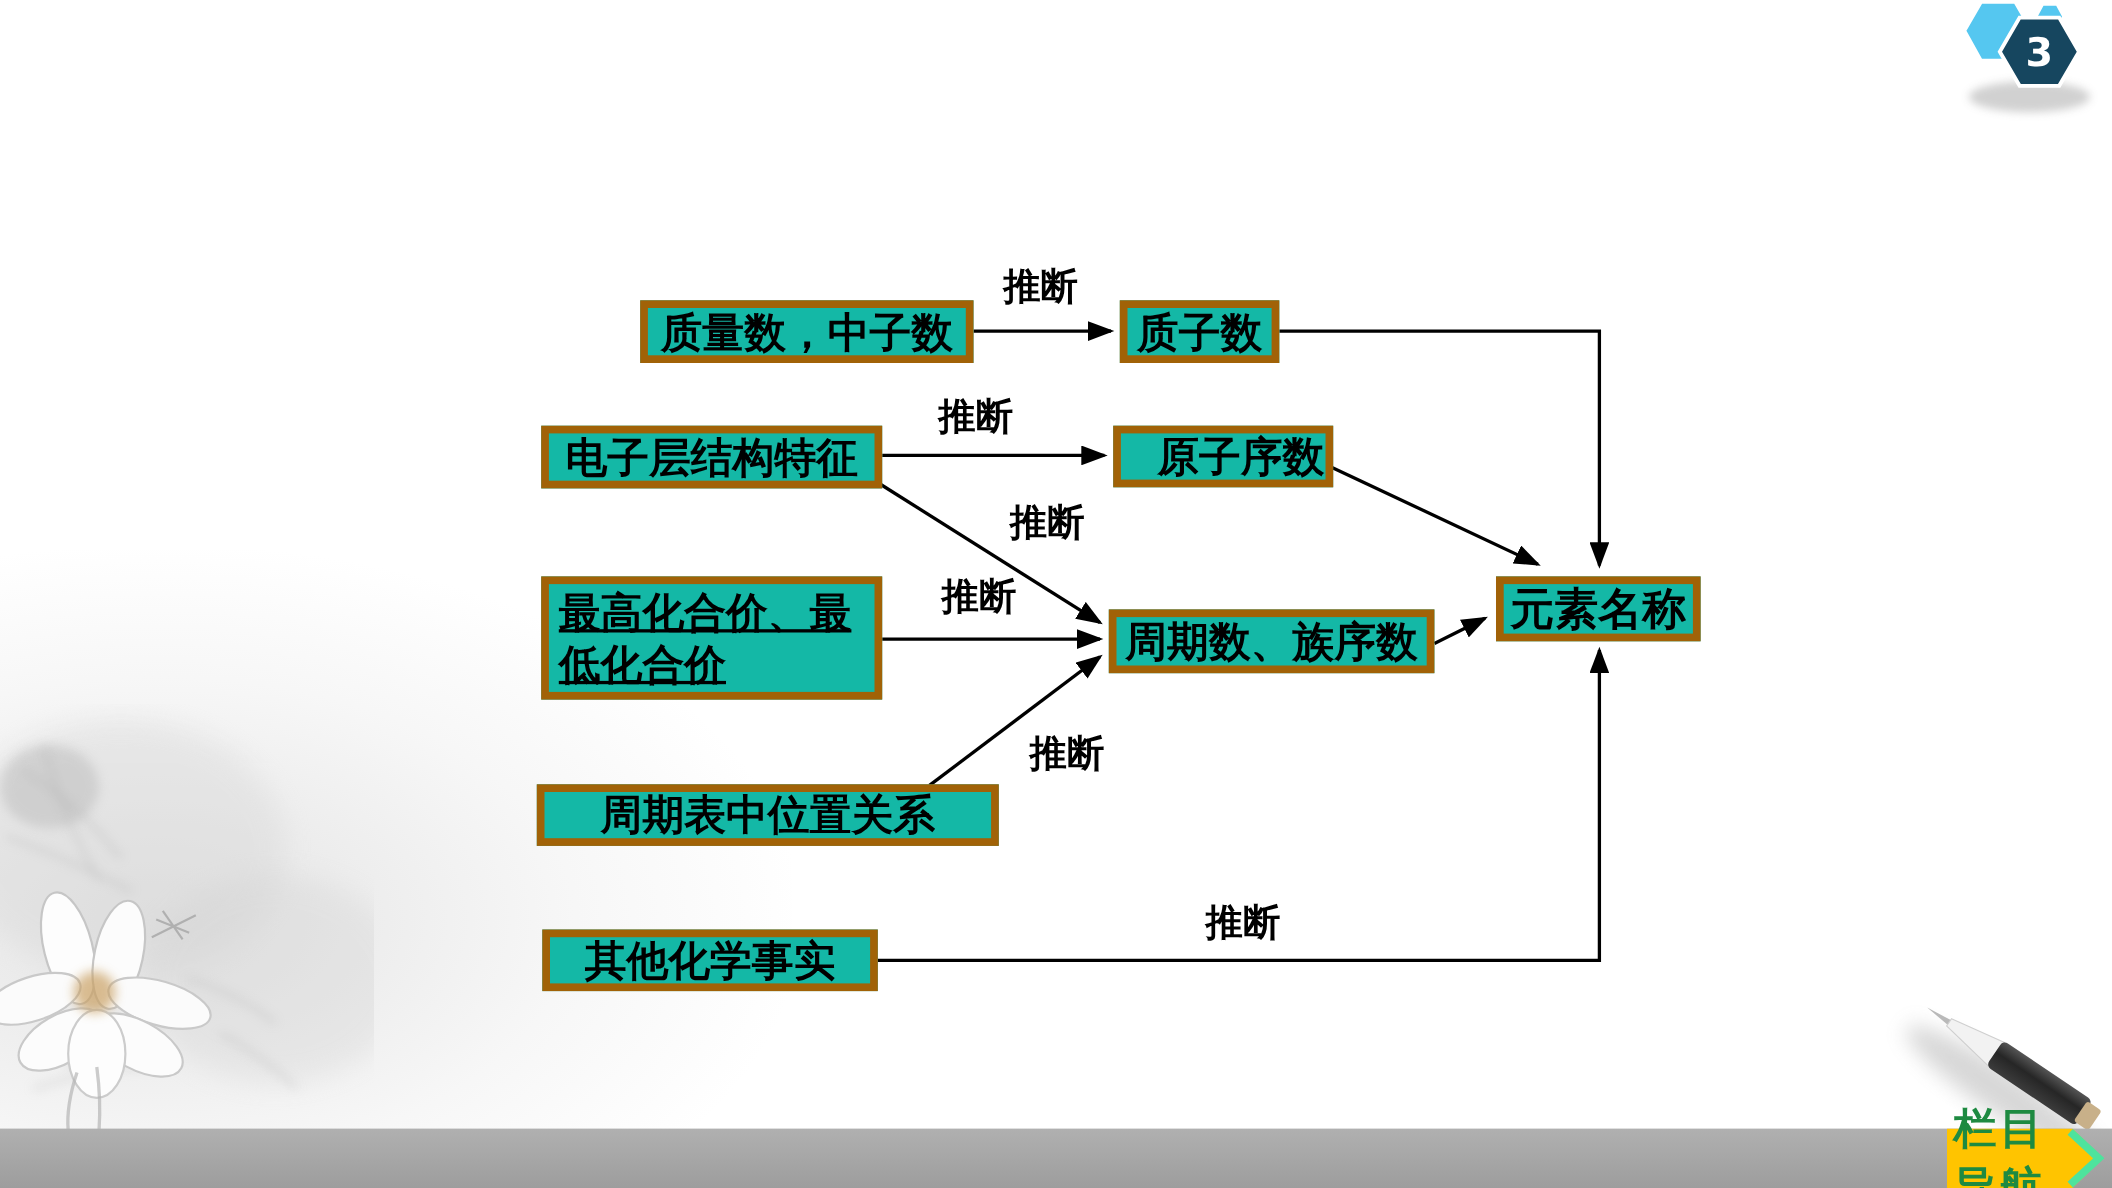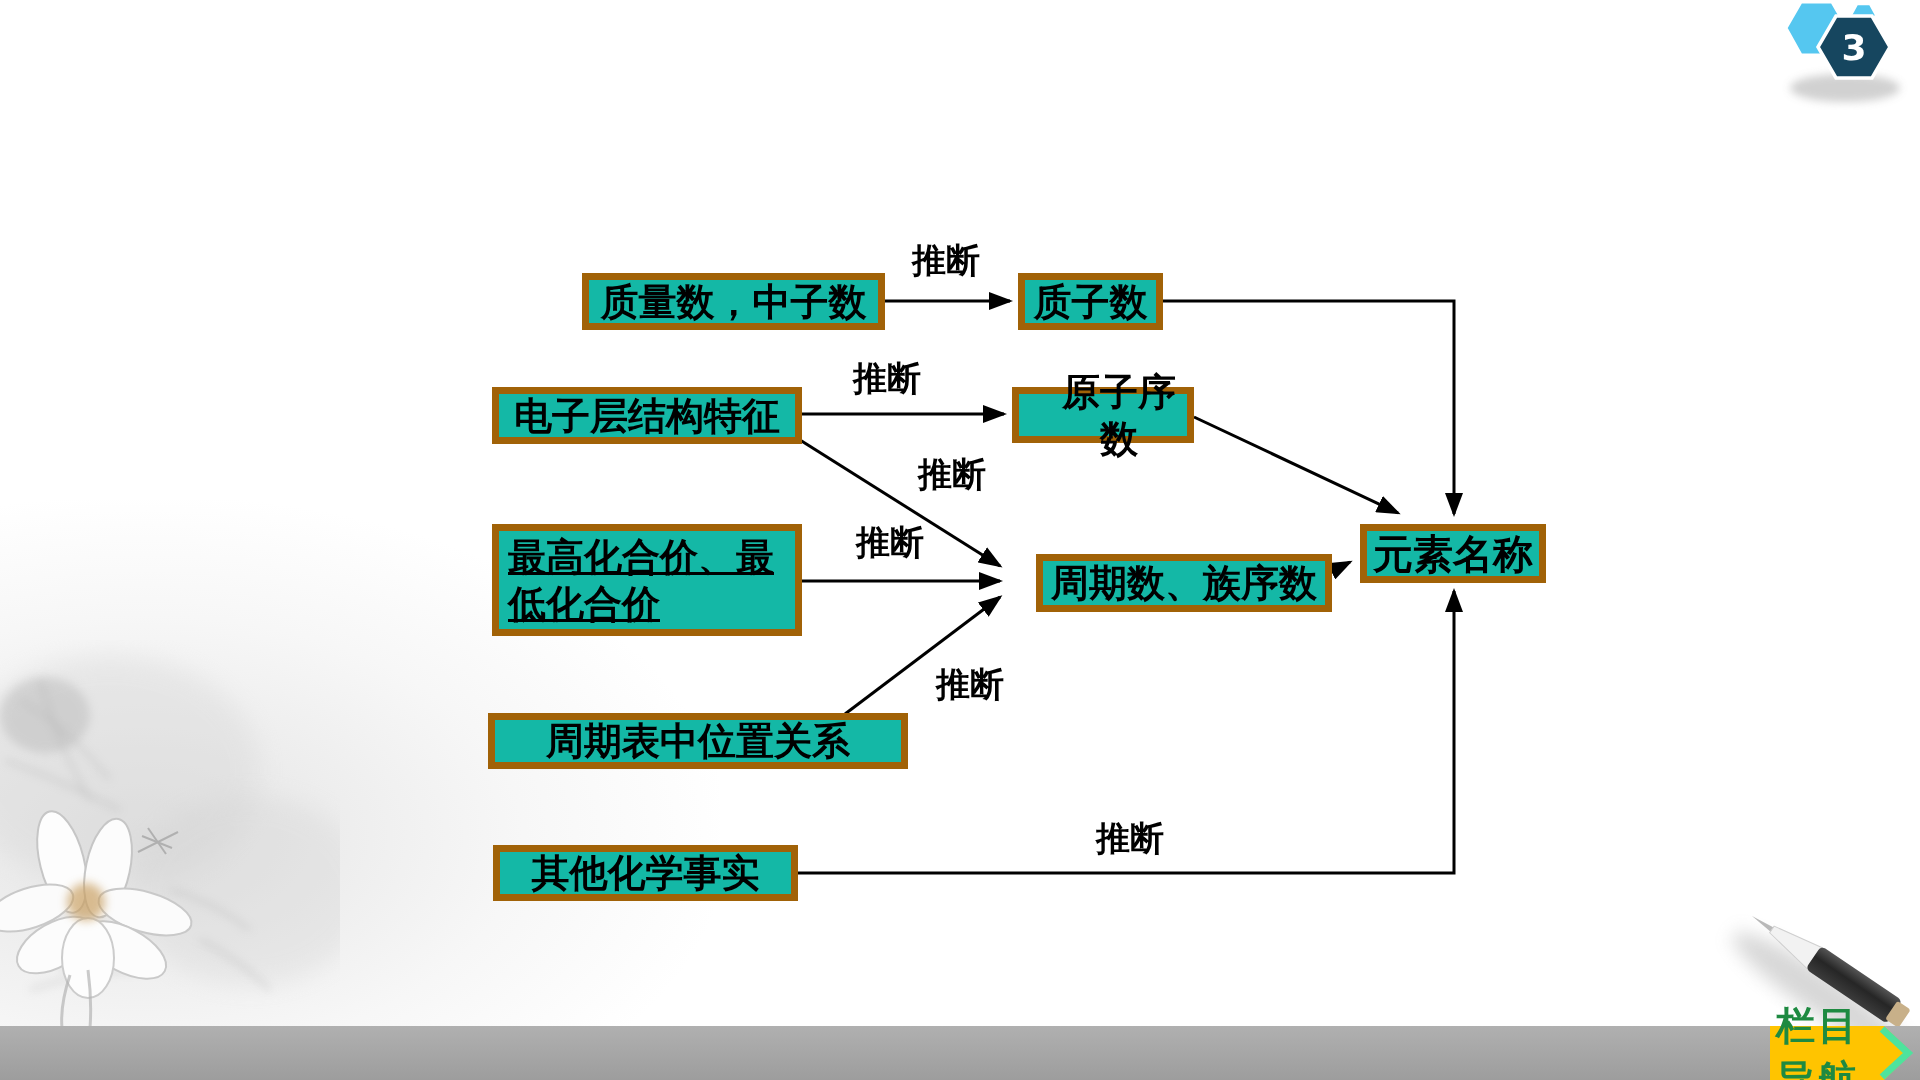--- a/index.html
+++ b/index.html
@@ -23,24 +23,24 @@
   }
   
   .node {
     position:absolute; border:7px solid #a16207; background:#14b8a6;
     display:flex; align-items:center; justify-content:center;
     font-weight:700; font-size:38px; line-height:1.25; text-align:center;
   }
   .node-mass     { left:582px;  top:273px; width:303px; height:57px; }
   .node-proton   { left:1018px; top:273px; width:145px; height:57px; }
   .node-electron { left:492px;  top:387px; width:310px; height:57px; }
-  .node-atomic   { left:1012px; top:387px; width:182px; height:56px;padding-left:32px; }
+  .node-atomic   { left:1012px; top:387px; width:200px; height:56px;padding-left:32px; }
   .node-valence  { left:492px;  top:524px; width:310px; height:112px;
                    justify-content:flex-start; text-align:left; padding:0 9px;text-decoration:underline; }
-  .node-period   { left:1008px; top:554px; width:296px; height:58px;margin-left:28px; }
+  .node-period   { left:1008px; top:554px; width:296px; height:58px; }
   .node-element  { left:1360px; top:524px; width:186px; height:59px; font-size:40px; }
   .node-position { left:488px;  top:713px; width:420px; height:56px; }
   .node-other    { left:493px;  top:845px; width:305px; height:56px; }
   
   .infer { position:absolute; font-weight:700; font-size:34px; }
   .infer-1 { left:912px;  top:238px; }
   .infer-2 { left:853px;  top:356px; }
   .infer-3 { left:918px;  top:452px; }
   .infer-4 { left:856px;  top:520px; }
   .infer-5 { left:936px;  top:662px; }

